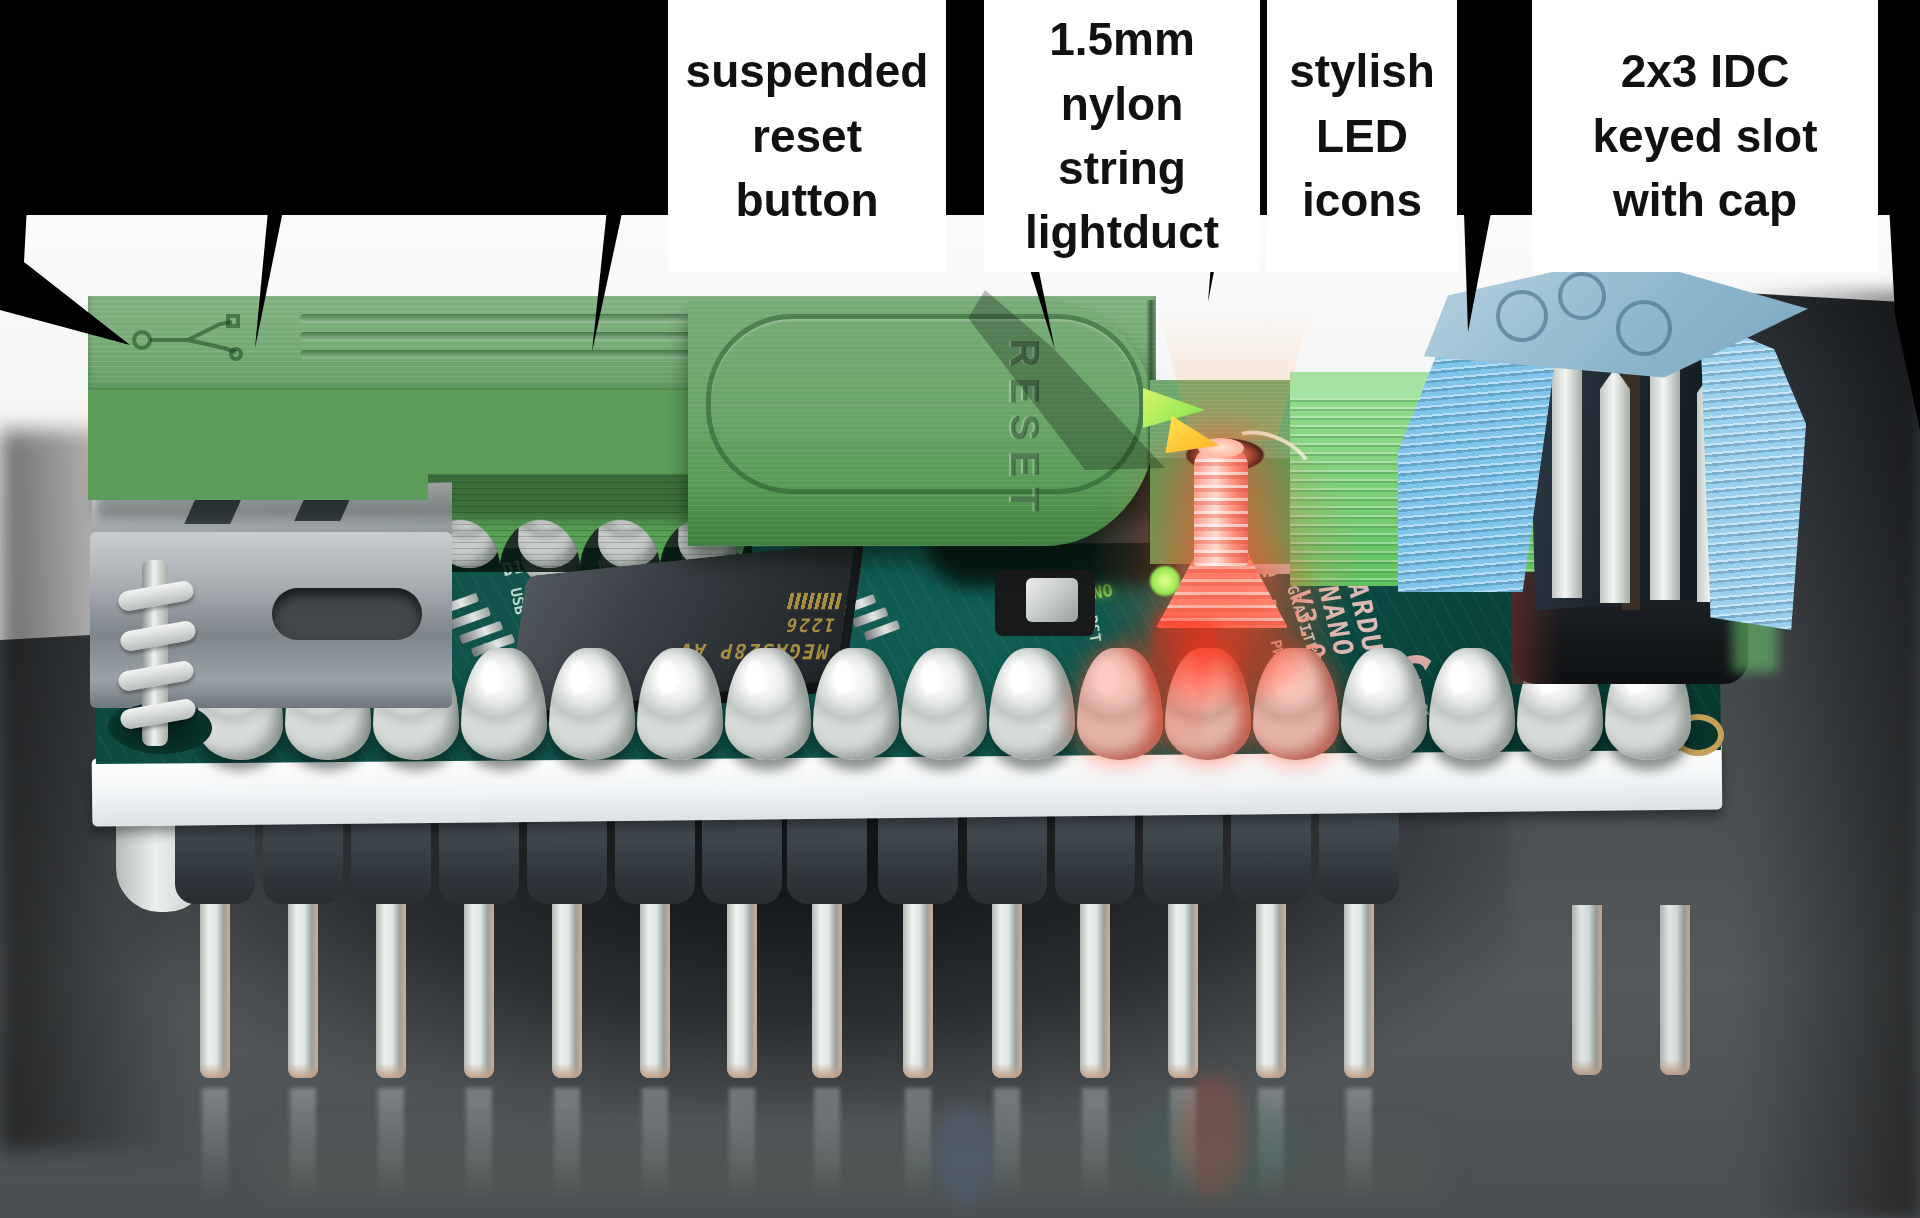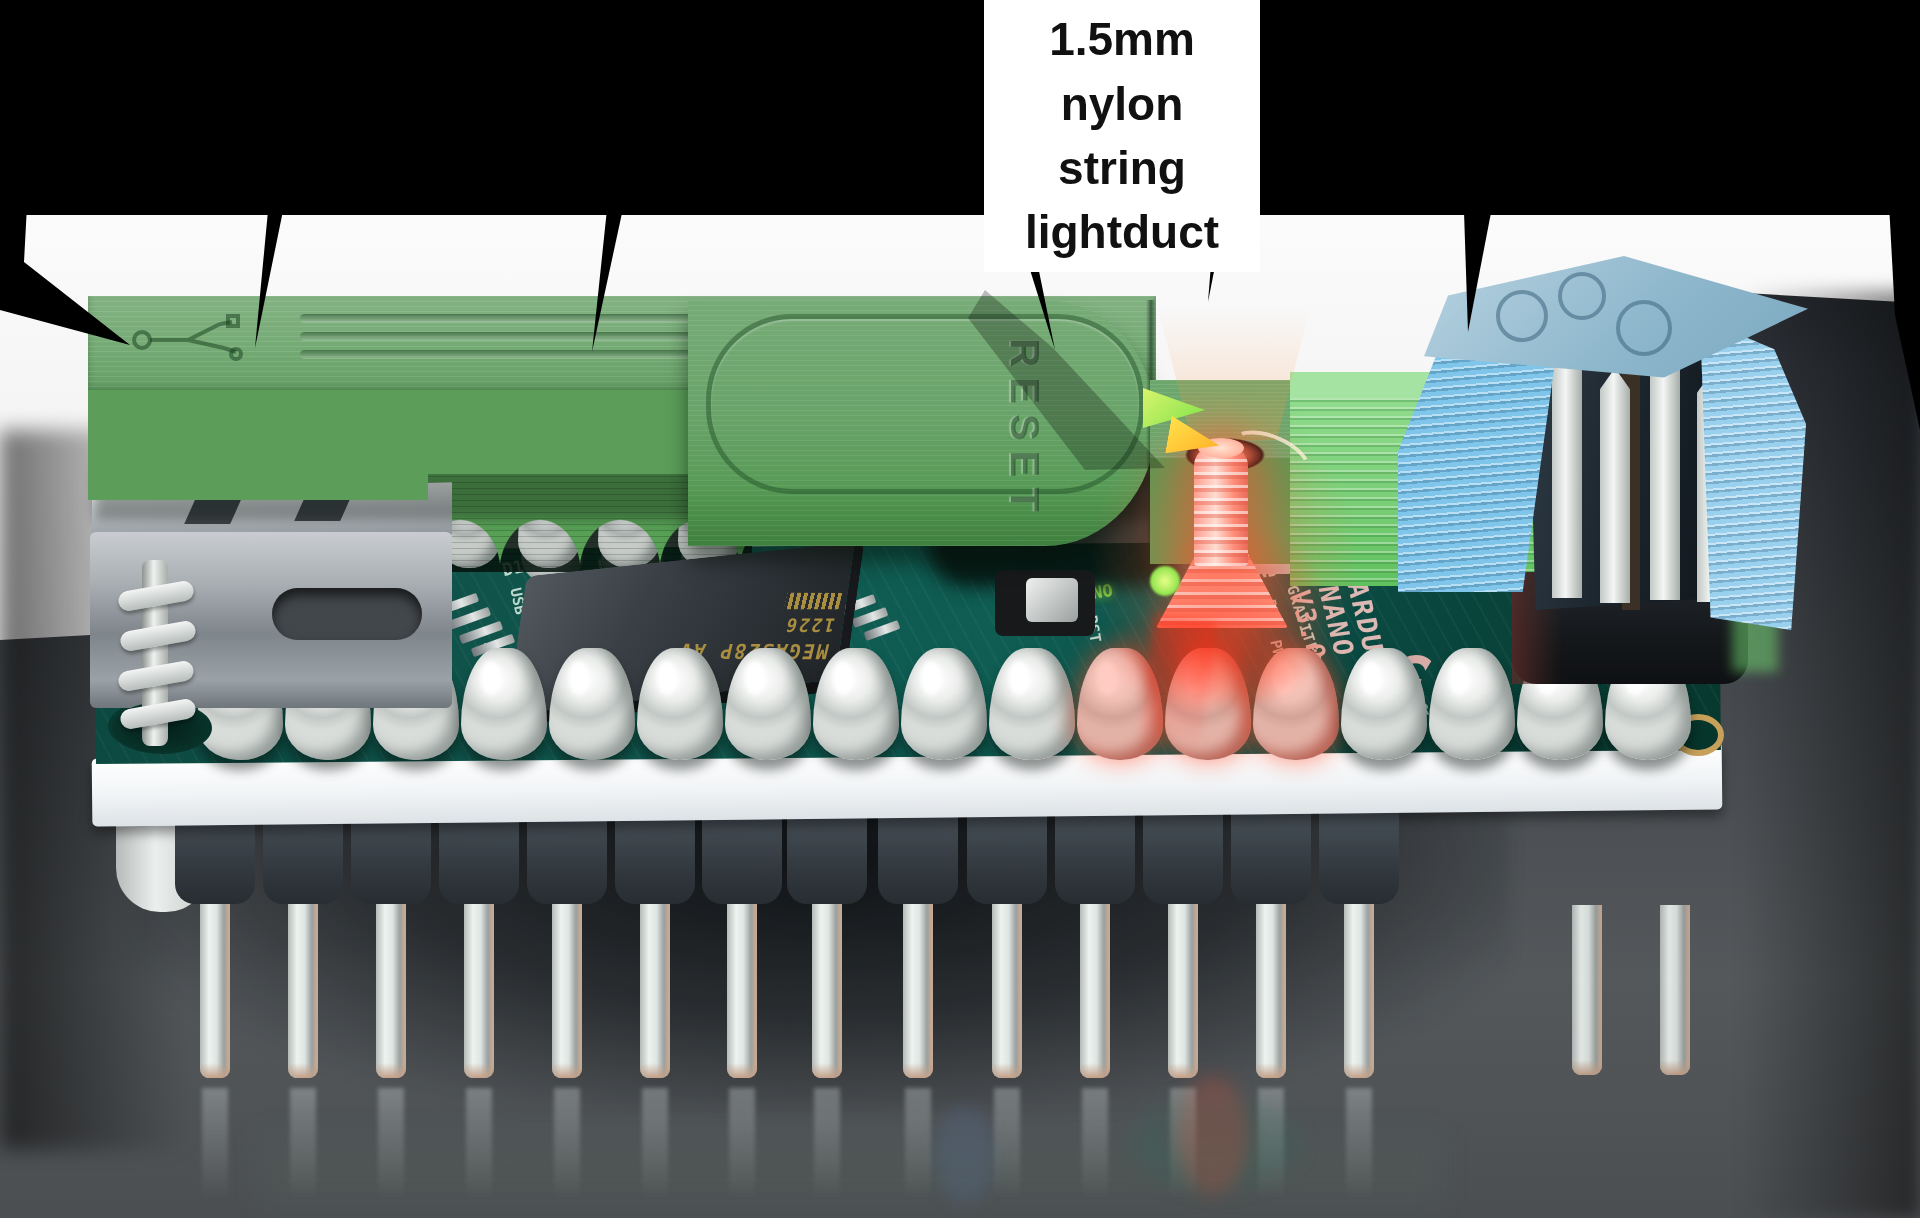--- a/index.html
+++ b/index.html
@@ -444,18 +444,27 @@
   <div class="abs" id="tailShadow"></div>
   <div class="abs" id="band"></div>
   <div class="abs wedge" style="clip-path:polygon(0 0,38px 0,24px 262px,130px 345px,0 310px)"></div>
   <div class="abs wedge" style="clip-path:polygon(288px 0,326px 0,255px 348px)"></div>
   <div class="abs wedge" style="clip-path:polygon(629px 0,668px 0,592px 352px)"></div>
   <div class="abs wedge" style="clip-path:polygon(946px 0,984px 0,1055px 350px)"></div>
   <div class="abs wedge" style="clip-path:polygon(1232px 0,1267px 0,1208px 302px)"></div>
   <div class="abs wedge" style="clip-path:polygon(1457px 0,1532px 0,1468px 332px)"></div>
   <div class="abs wedge" style="clip-path:polygon(1878px 0,1920px 0,1920px 430px,1895px 315px)"></div>
 
+  <div class="abs callout pre" style="left:668px;width:278px">suspended
+reset
+button</div>
   <div class="abs callout pre" style="left:984px;width:276px">1.5mm
 nylon
 string
 lightduct</div>
+  <div class="abs callout pre" style="left:1267px;width:190px">stylish
+LED
+icons</div>
+  <div class="abs callout pre" style="left:1532px;width:346px">2x3 IDC
+keyed slot
+with cap</div>
 
 </div>
 
 </body></html>

